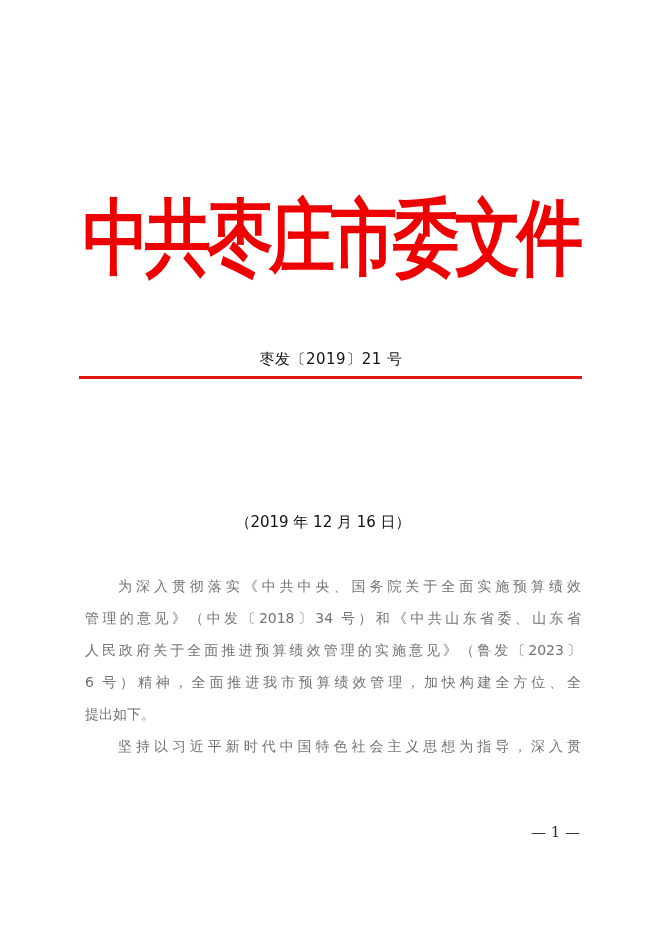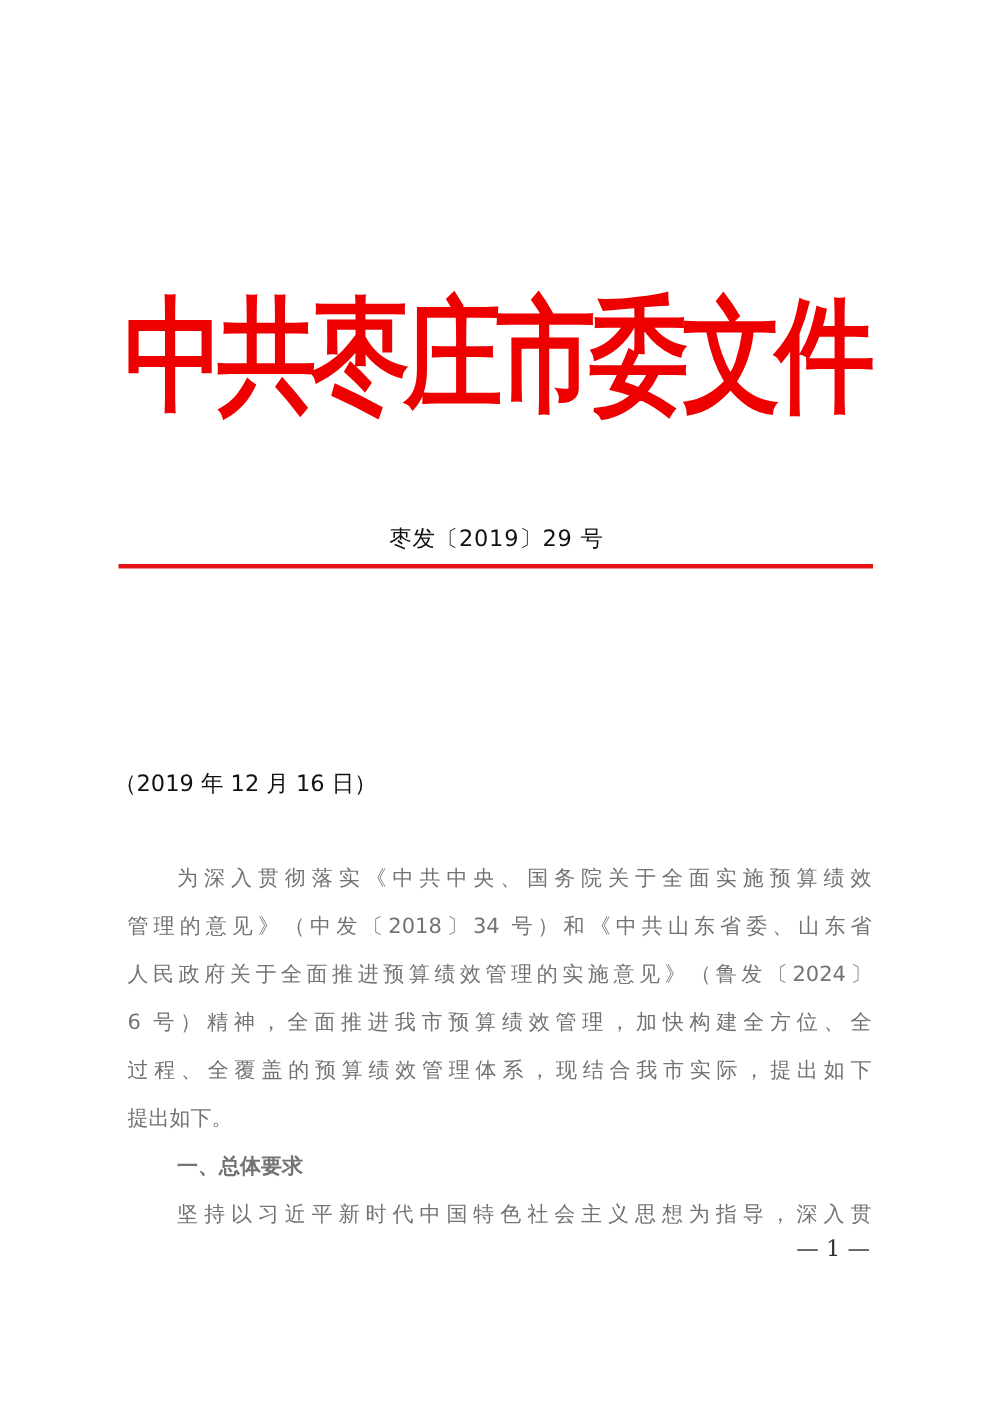--- a/index.html
+++ b/index.html
@@ -67,23 +67,24 @@
       font-weight: bold;
       font-size: 21px;
       line-height: 30px;
       color: #111;
       white-space: nowrap;
     }
     .title-1 { top: 428px; }
     .title-2 { top: 467px; }
     .date {
       position: absolute;
-      left: 76px;
+      left: 52px;
       top: 511px;
       width: 542px;
+      text-align: center;
       font-family: "DejaVu Sans", "Liberation Sans", sans-serif;
       font-size: 15px;
       line-height: 22px;
       color: #111;
     }
     .body {
       position: absolute;
       left: 85px;
       top: 570px;
       width: 496px;
@@ -122,37 +123,35 @@
       white-space: nowrap;
     }
   </style>
 </head>
 <body>
 
 <div class="page">
 
   <div class="masthead">中共枣庄市委文件</div>
 
-  <div class="doc-number">枣发〔2019〕29 号</div>
+  <div class="doc-number">枣发〔2019〕21 号</div>
 
   <div class="red-rule"></div>
 
 
   <div class="date">（2019 年 12 月 16 日）</div>
 
   <div class="body">
     <div>
       <span class="line indent">为深入贯彻落实《中共中央、国务院关于全面实施预算绩效</span>
       <span class="line">管理的意见》（中发〔2018〕34 号）和《中共山东省委、山东省</span>
-      <span class="line">人民政府关于全面推进预算绩效管理的实施意见》（鲁发〔2024〕</span>
+      <span class="line">人民政府关于全面推进预算绩效管理的实施意见》（鲁发〔2023〕</span>
       <span class="line">6 号）精神，全面推进我市预算绩效管理，加快构建全方位、全</span>
-      <span class="line">过程、全覆盖的预算绩效管理体系，现结合我市实际，提出如下</span>
       <span class="line last">提出如下。</span>
     </div>
-    <div class="heading">一、总体要求</div>
     <div>
       <span class="line indent">坚持以习近平新时代中国特色社会主义思想为指导，深入贯</span>
     </div>
   </div>
 
   <div class="page-number">— 1 —</div>
 
 </div>
 
 </body></html>

